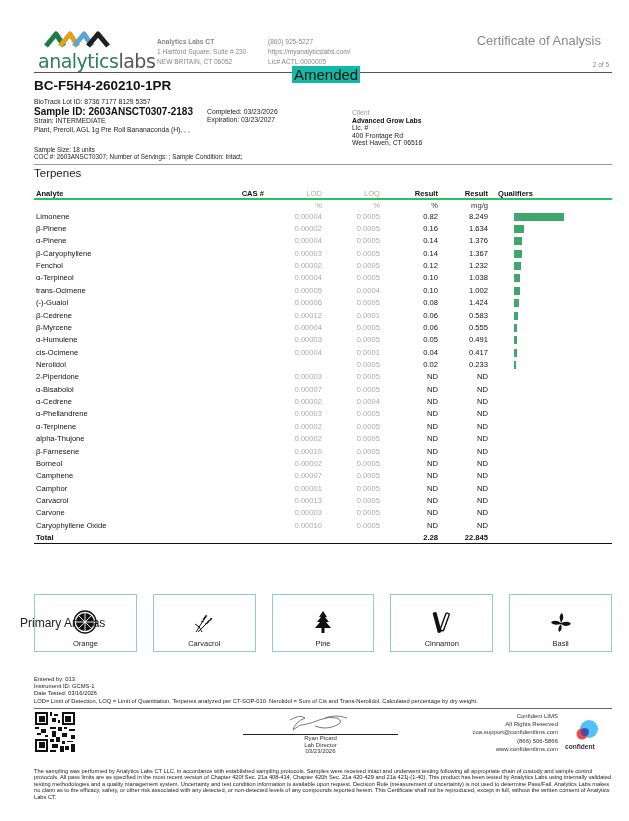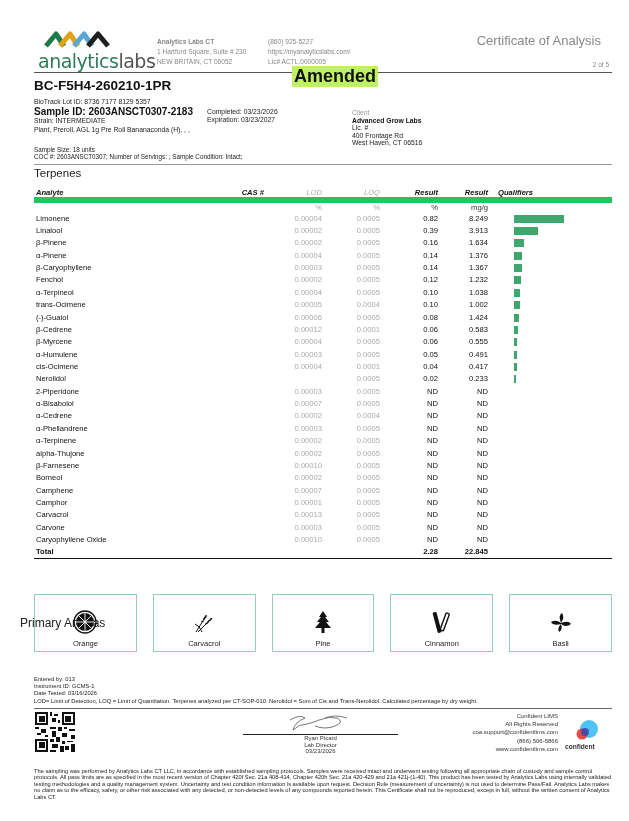--- a/index.html
+++ b/index.html
@@ -7,33 +7,33 @@
   .abs { position: absolute; }
   .logo { left: 38px; top: 28px; width: 110px; height: 44px; }
   .logo-word { left: 38px; top: 50px; font-size: 19px; color: #2e7d5b; letter-spacing: -0.5px; font-family: "DejaVu Sans", sans-serif; }
   .logo-word .lt { color: #2e7d5b; font-weight: normal; }
   .hdr-addr { left: 157px; top: 37px; font-size: 6.6px; color: #888; line-height: 10px; }
   .hdr-addr .b { font-weight: bold; color: #888; }
   .hdr-contact { left: 268px; top: 37px; font-size: 6.6px; color: #888; line-height: 10px; }
   .coa-title { right: 28px; top: 33px; font-size: 13px; color: #888; }
   .page-num { right: 20px; top: 61px; font-size: 6.5px; color: #888; }
   .hrule1 { left: 34px; top: 72px; width: 578px; height: 1px; background: #555; }
-  .amended { left: 292px; top: 66px; font-size: 18px; font-weight: bold; background: #bef264; padding: 0 2px; }
+  .amended { left: 292px; top: 66px; font-size: 15px; font-weight: normal; background: #14b8a6; padding: 0 2px; }
   .lotid { left: 34px; top: 78px; font-size: 13.5px; font-weight: bold; }
   .info { left: 34px; top: 98px; font-size: 6.8px; line-height: 8.3px; color: #222; }
   .info .sid { font-size: 10px; font-weight: bold; line-height: 11px; color: #111; }
   .dates { left: 207px; top: 108px; font-size: 6.8px; line-height: 8.3px; color: #222; }
   .client { left: 352px; top: 109px; font-size: 6.8px; line-height: 7.6px; color: #222; }
   .client .lbl { color: #999; }
   .client .nm { font-weight: bold; color: #111; }
   .sample { left: 34px; top: 147px; font-size: 6.3px; line-height: 6.8px; color: #222; }
   .hrule2 { left: 34px; top: 164px; width: 578px; height: 1px; background: #999; }
   .sec-title { left: 34px; top: 167px; font-size: 11.5px; color: #222; }
   table.terp { position: absolute; left: 34px; top: 188px; width: 578px; border-collapse: collapse; font-size: 7.6px; }
-  table.terp th { font-weight: bold; text-align: right; padding: 0 2px; height: 11px; border-bottom: 6px solid #22c55e; font-style: italic; }
+  table.terp th { font-weight: bold; text-align: right; padding: 0 2px; height: 11px; border-bottom: 2px solid #22c55e; }
   table.terp th.l { text-align: left; }
   table.terp th.g { color: #aaa; font-weight: normal; }
   table.terp td { height: 12.37px; padding: 0 2px; text-align: right; white-space: nowrap; }
   table.terp td.l { text-align: left; }
   table.terp td.g { color: #aaa; }
   table.terp tr.unit td { color: #aaa; height: 11px; }
   table.terp tr.unit td.dk { color: #333; }
   table.terp tr.total td { font-weight: bold; border-bottom: 1px solid #111; }
   .bar { height: 8px; background: #3fa66e; display: inline-block; vertical-align: middle; }
   .barcell { text-align: left !important; padding-left: 0 !important; }
@@ -139,30 +139,20 @@
     </tr>
   <tr>
         <td class="l">Limonene</td>
         <td></td>
         <td class="g">0.00004</td>
         <td class="g">0.0005</td>
         <td>0.82</td>
         <td>8.249</td>
         <td></td>
         <td class="barcell"><span class="bar" style="width: 50px; background: rgb(63, 166, 110);"></span></td>
-      </tr>
-      <tr>
-        <td class="l">Linalool</td>
-        <td></td>
-        <td class="g">0.00002</td>
-        <td class="g">0.0005</td>
-        <td>0.39</td>
-        <td>3.913</td>
-        <td></td>
-        <td class="barcell"><span class="bar" style="width: 23.718px; background: rgb(63, 166, 110);"></span></td>
       </tr>
       <tr>
         <td class="l">β-Pinene</td>
         <td></td>
         <td class="g">0.00002</td>
         <td class="g">0.0005</td>
         <td>0.16</td>
         <td>1.634</td>
         <td></td>
         <td class="barcell"><span class="bar" style="width: 9.90423px; background: rgb(63, 166, 110);"></span></td>

